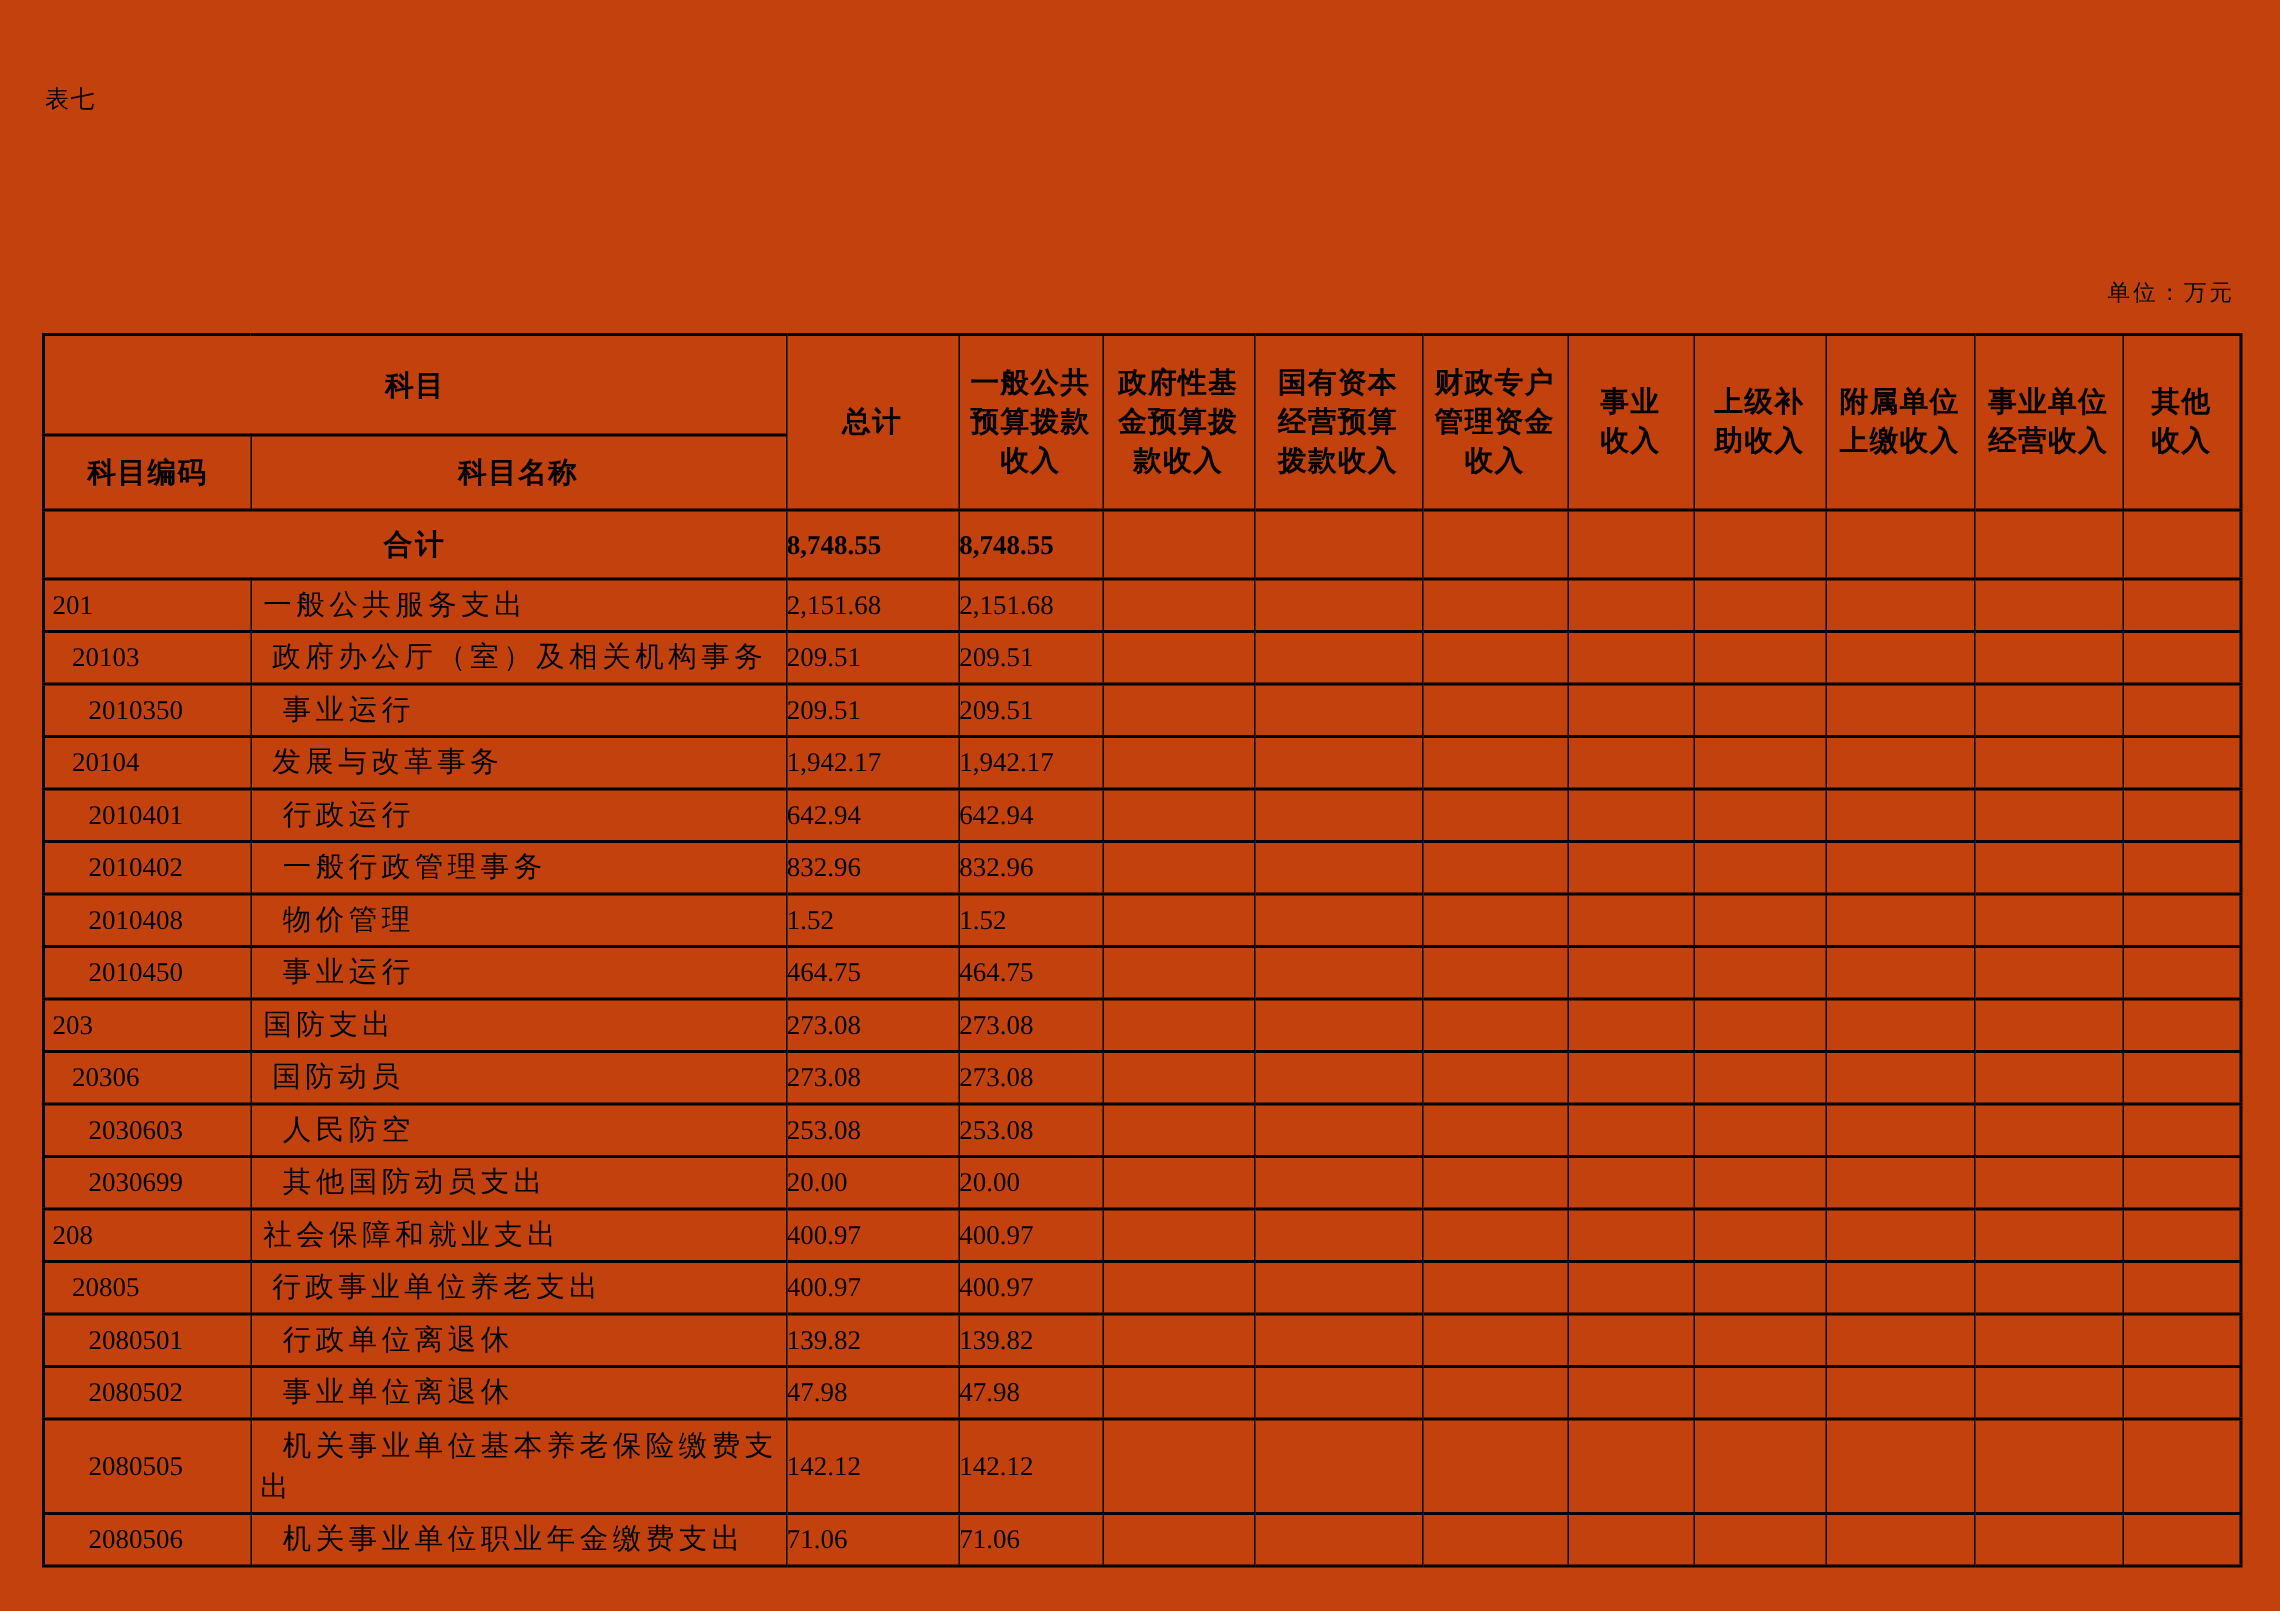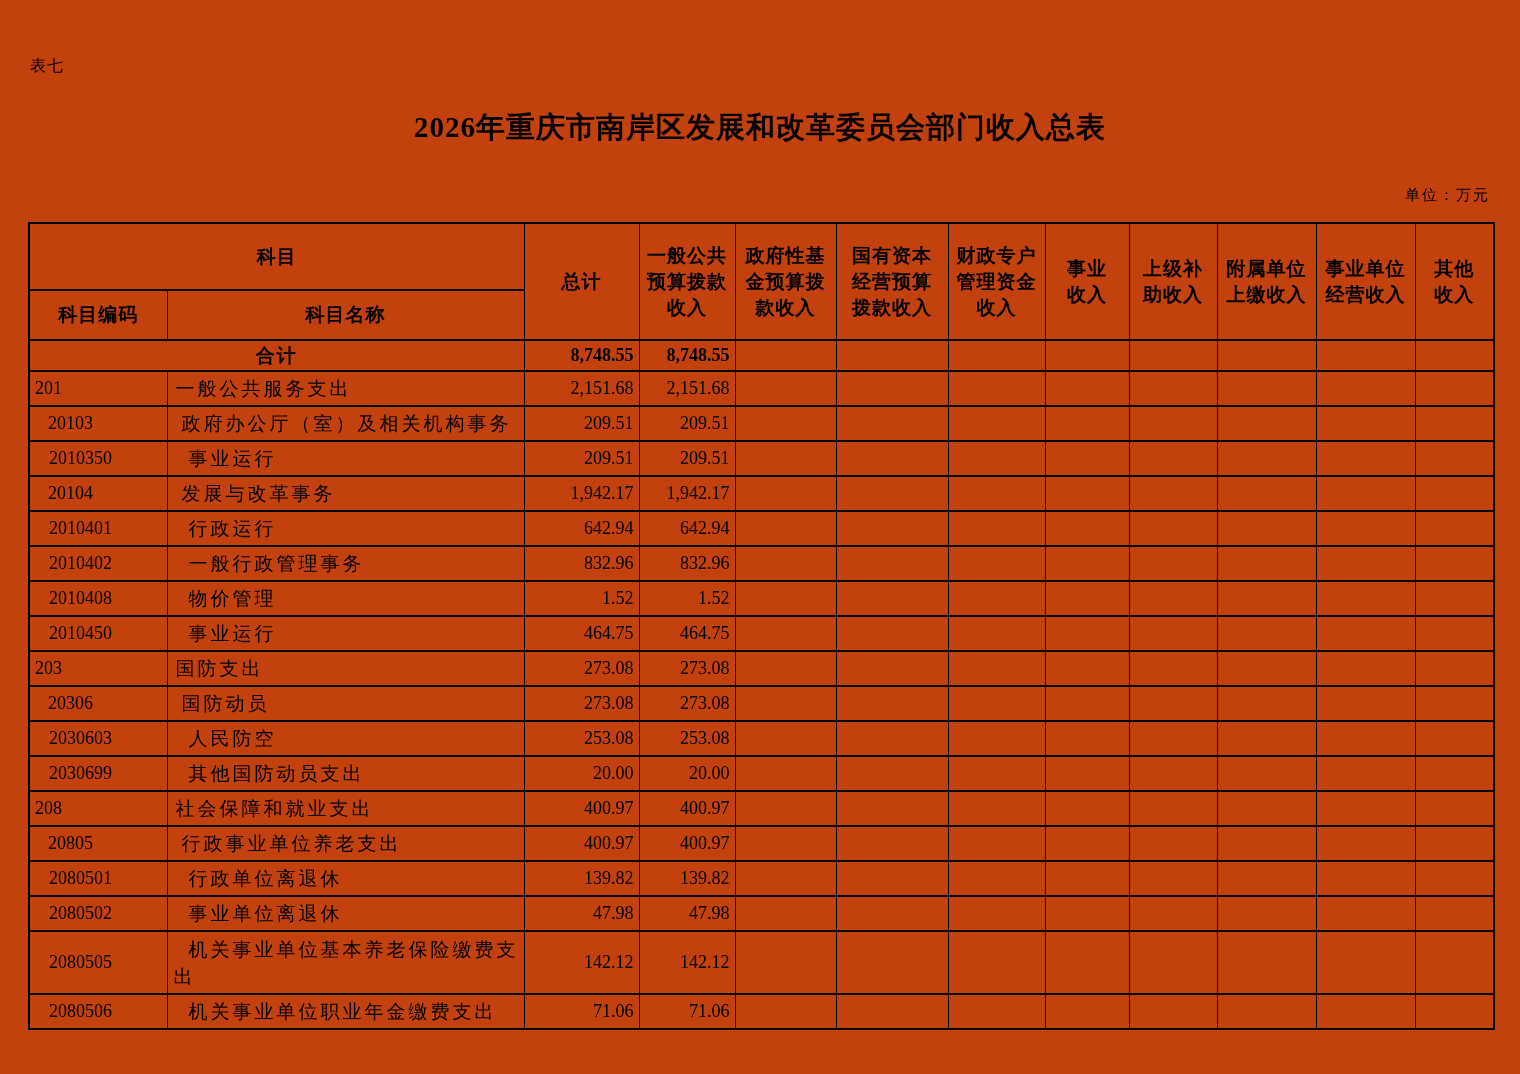--- a/index.html
+++ b/index.html
@@ -41,59 +41,58 @@
 
   tr.head-row-1 { height: 67px; margin-top: 31px; }
   tr.head-row-2 { height: 50px; }
   th.h {
     font-family: "Liberation Sans", sans-serif;
     font-weight: bold; font-size: 19px;
     letter-spacing: 1px; text-align: center;
   }
   th.h.multiline { white-space: pre-line; line-height: 26px; }
 
-  tr.total-row { height: 31px; }
+  tr.total-row { height: 46px; }
   tbody tr.data-row { height: 35px; }
   tbody tr.data-row.tall { height: 63px; }
 
   td.total-label {
     font-family: "Liberation Sans", sans-serif;
     font-weight: bold; font-size: 19px;
     letter-spacing: 2px; text-align: center;
   }
   td.num {
-    font-size: 18px; text-align: right; padding-right: 5px;
+    font-size: 18px; padding-right: 5px;
     font-family: "Liberation Serif", serif;
   }
   td.num.bold { font-weight: bold; }
   td.code {
     font-size: 18px; text-align: left;
     font-family: "Liberation Serif", serif;
   }
   td.code.lvl1 { padding-left: 5px; }
   td.code.lvl2 { padding-left: 18px; }
-  td.code.lvl3 { padding-left: 19px; }
+  td.code.lvl3 { padding-left: 29px; }
   td.name {
     font-size: 19px; letter-spacing: 3px; line-height: 27px;
     padding-left: 6px; padding-right: 2px; text-align: left;
     font-family: "Liberation Serif", serif;
     margin-top: 15px;
   }
   td.name.lvl1 { text-indent: 2px; }
   td.name.lvl2 { text-indent: 8px; }
   td.name.lvl3 { text-indent: 15px; }
 </style>
 </head>
 <body>
 
 <div class="page">
 
   <div class="corner-label">表七</div>
 
-  <h1 class="page-title">2026年重庆市南岸区发展和改革委员会部门收入总表</h1>
 
   <div class="unit-label">单位：万元</div>
 
   <table class="income-table">
     <colgroup>
       <col style="width:138px">
         <col style="width:357px">
         <col style="width:115px">
         <col style="width:96px">
       <col style="width:101px">

